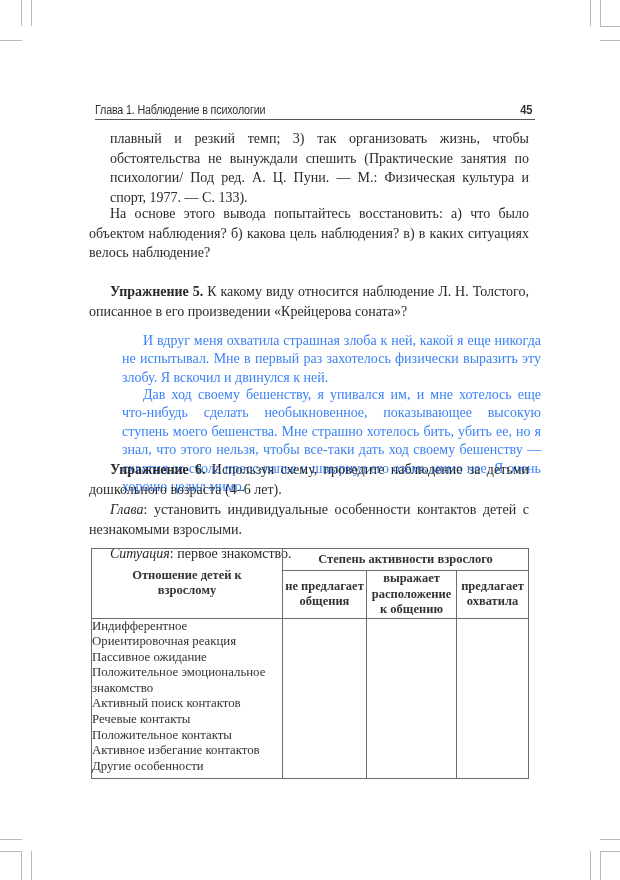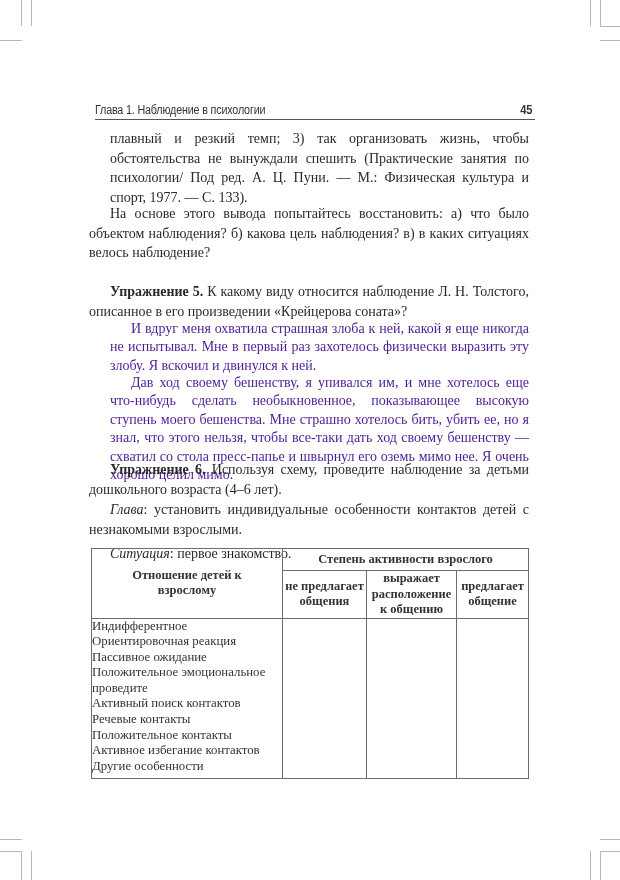--- a/index.html
+++ b/index.html
@@ -7,21 +7,21 @@
          font-family:"Liberation Serif", "DejaVu Serif", serif; color:#2a2a2a; }
   .crop { position:absolute; background:#b9b9b9; }
   .running-head { position:absolute; left:95px; top:102px; width:440px; height:17px;
          border-bottom:1px solid #555; font-family:"Liberation Sans","DejaVu Sans",sans-serif;
          font-size:12.5px; color:#333; transform-origin:left; }
   .running-head .title { position:absolute; left:0; top:1px; letter-spacing:-0.2px; transform:scaleX(0.86); transform-origin:left; white-space:nowrap; }
   .running-head .pageno { position:absolute; right:3px; top:0px; font-weight:bold; font-size:13px; transform:scaleX(0.85); transform-origin:right; }
   .p { position:absolute; left:89px; width:440px; font-size:14px; line-height:19.6px;
        text-align:justify; margin:0; }
   .p.indent { text-indent:21px; }
-  .quote { position:absolute; left:110px; width:419px; font-size:14px; line-height:18.4px; text-align:justify; margin:0; color:#4c1d95; }
+  .quote { position:absolute; left:110px; width:419px; font-size:14px; line-height:18.4px; text-align:justify; margin:12px; color:#3b82f6; }
   b { font-weight:bold; }
   i { font-style:italic; }
   table.obs { position:absolute; left:91px; top:548px; border-collapse:collapse;
       font-size:12.5px; line-height:15.5px; color:#333; }
   table.obs td, table.obs th { border:1.2px solid #6d6d6d; padding:0; vertical-align:middle; }
   table.obs th { font-weight:bold; text-align:center; }
   .row-list { padding:4px 0 0 4px; vertical-align:top !important; }
   .row-list div { line-height:15.6px; font-size:12.8px; }
 </style>
 </head>
@@ -75,29 +75,29 @@
   <tbody>
       <tr>
     <th rowspan="2" style="width:190px;height:64px;">
       <span style="display:inline-block;width:120px;">Отношение детей к взрослому</span>
     </th>
     <th colspan="3" style="height:21px;">Степень активности взрослого</th>
   </tr>
   <tr>
     <th style="width:83px;height:42px;">не предлагает общения</th>
     <th style="width:89px;">выражает расположение к общению</th>
-    <th style="width:71px;">предлагает общение</th>
+    <th style="width:71px;">предлагает охватила</th>
   </tr>
   <tr style="height:160px;">
     <td class="row-list">
       <div>Индифферентное</div>
       <div>Ориентировочная реакция</div>
       <div>Пассивное ожидание</div>
       <div>Положительное эмоциональное</div>
-      <div>проведите</div>
+      <div>знакомство</div>
       <div>Активный поиск контактов</div>
       <div>Речевые контакты</div>
       <div>Положительное контакты</div>
       <div>Активное избегание контактов</div>
       <div>Другие особенности</div>
     </td>
     <td></td>
     <td></td>
     <td></td>
   </tr>

